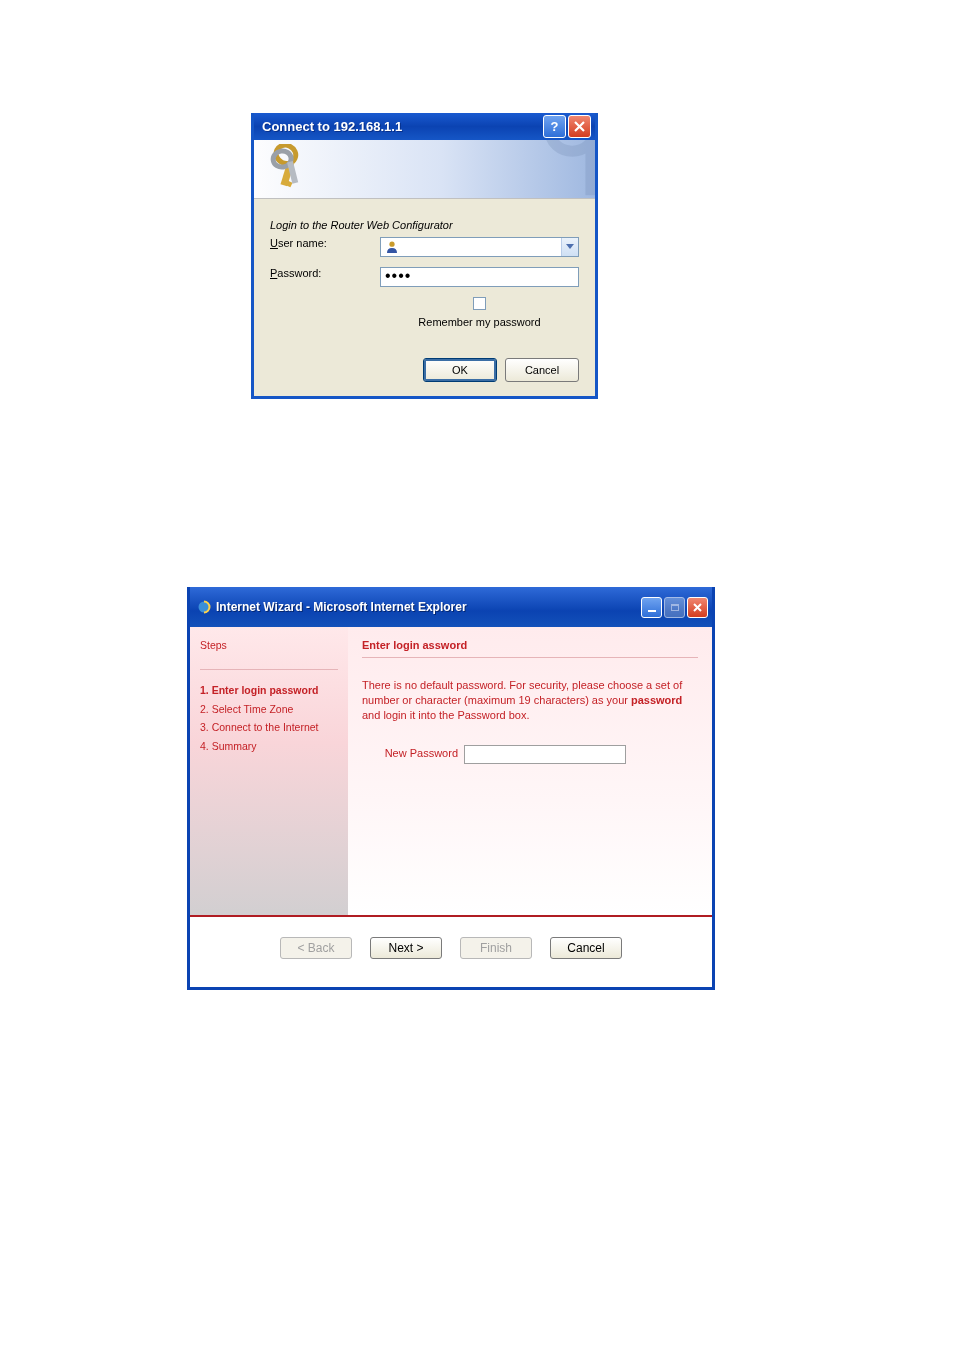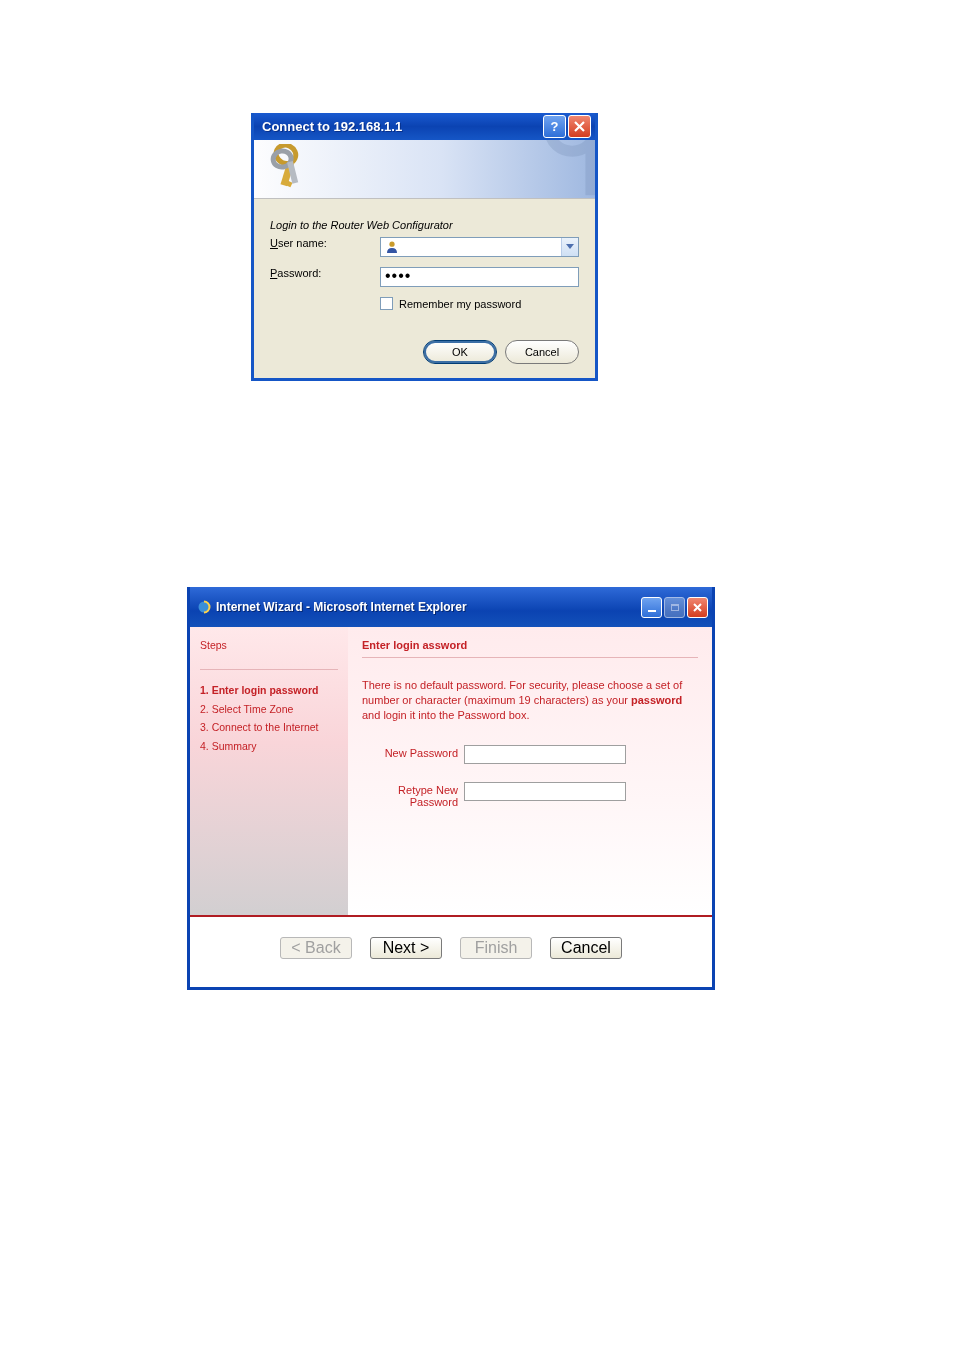--- a/index.html
+++ b/index.html
@@ -127,39 +127,40 @@
     box-sizing: border-box;
     line-height: 16px;
   }
   .dlg1 .ck-row {
     margin-left: 110px;
     display: flex;
     align-items: center;
     gap: 6px;
     margin-bottom: 30px;
     margin-top: 2px;
+    flex-direction: column;
   }
   .dlg1 .ckbox {
     width: 13px; height: 13px;
     border: 1px solid #7f9db9;
     background: #fff;
     display: inline-block;
     box-sizing: border-box;
   }
   .dlg1 .btns {
     display: flex;
     justify-content: flex-end;
     gap: 8px;
   }
   .dlg1 .btn {
     width: 72px; height: 22px;
     display: inline-flex; align-items: center; justify-content: center;
     background: linear-gradient(to bottom,#ffffff,#ece9d8);
     border: 1px solid #7a7a7a;
-    border-radius: 12px;
+    border-radius: 3px;
     font-family: inherit;
     font-size: 11px;
   }
   .dlg1 .btn.default {
     box-shadow: 0 0 0 2px #3b6ea5 inset;
     border-color: #003c74;
   }
 
   
   .dlg2 {
@@ -279,21 +280,21 @@
     gap: 18px;
     background: #fff;
   }
   .dlg2 .footer .b2 {
     width: 70px; height: 20px;
     display: inline-flex; align-items:center; justify-content:center;
     background: linear-gradient(to bottom,#ffffff,#ece9d8);
     border: 1px solid #7a7a7a;
     border-radius: 3px;
     font-family: inherit;
-    font-size: 16px;
+    font-size: 12px;
     color:#000;
   }
   .dlg2 .footer .b2.disabled {
     color: #a0a0a0;
     border-color: #b8b8b8;
     background: #f4f2ea;
   }
 </style>
 </head>
 <body>
@@ -406,27 +407,20 @@
       <hr class="thin2">
       <div class="desc">
         <span>There is no default password. For security, please choose a set of number or character (maximum 19 characters) as your </span><b>password</b><span> and login it into the Password box.</span>
       </div>
 
       <div class="frow">
         <div class="flbl">New Password</div>
         <div class="finput"></div>
       </div>
 
-      <div class="frow">
-        <div class="flbl">
-          <span>Retype New</span><br>
-          <span>Password</span>
-        </div>
-        <div class="finput"></div>
-      </div>
     </div>
   </div>
 
   <div class="footer">
     <span class="b2 disabled">&lt; Back</span>
     <span class="b2">Next &gt;</span>
     <span class="b2 disabled">Finish</span>
     <span class="b2">Cancel</span>
   </div>
 </div>

